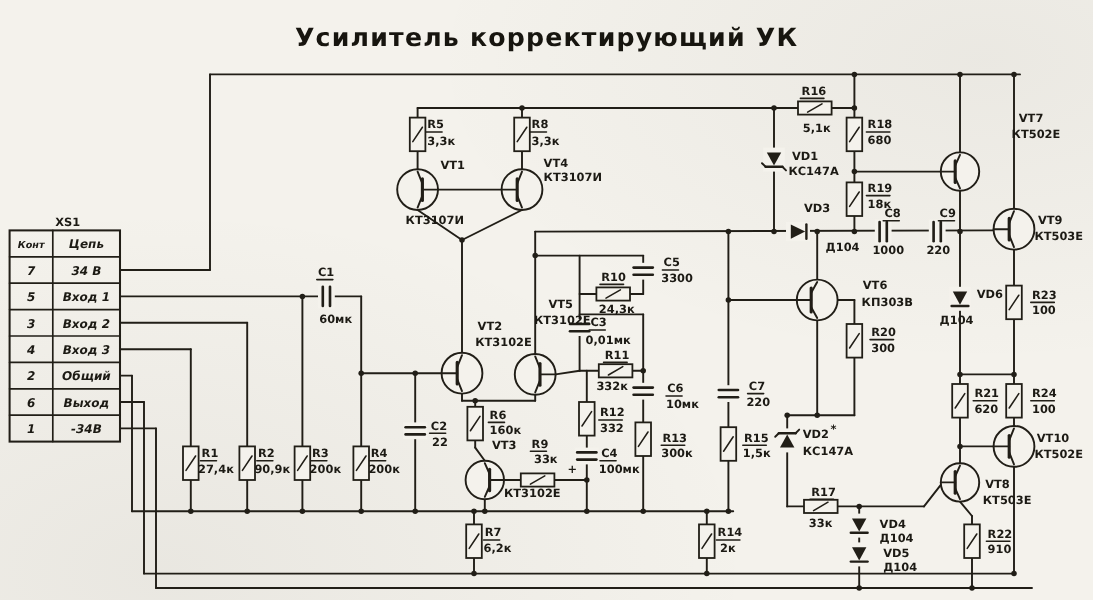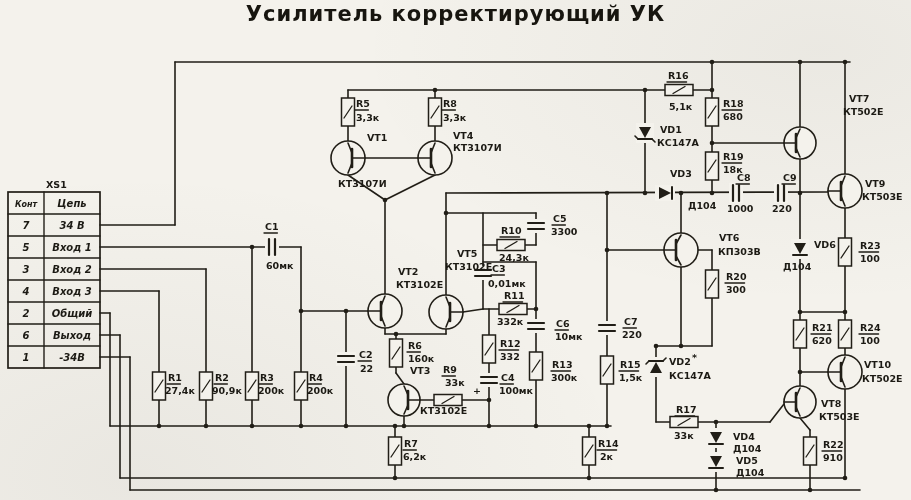--- a/index.html
+++ b/index.html
@@ -5,21 +5,21 @@
   html,body{margin:0;padding:0;background:#d8d6d0;}
   .stage{
     position:relative;width:911px;height:500px;overflow:hidden;
     background:
       radial-gradient(ellipse at 15% 95%, rgba(60,55,45,0.06), transparent 45%),
       radial-gradient(ellipse at 90% 10%, rgba(60,55,45,0.05), transparent 40%),
       #f4f2ec;
     font-family:"DejaVu Sans", sans-serif;
   }
   .title{
-    position:absolute;top:2px;left:0;width:100%;text-align:center;
+    position:absolute;top:19px;left:0;width:100%;text-align:center;
     font-weight:bold;font-size:21px;letter-spacing:1px;color:#17150f;
   }
   svg text{font-family:"DejaVu Sans", sans-serif;font-weight:bold;fill:#1c1a14;}
 </style>
 </head>
 <body>
 
 <div class="stage">
   <div class="title">Усилитель корректирующий УК</div>
   <svg id="sch" width="911" height="500" viewBox="0 0 911 500">

